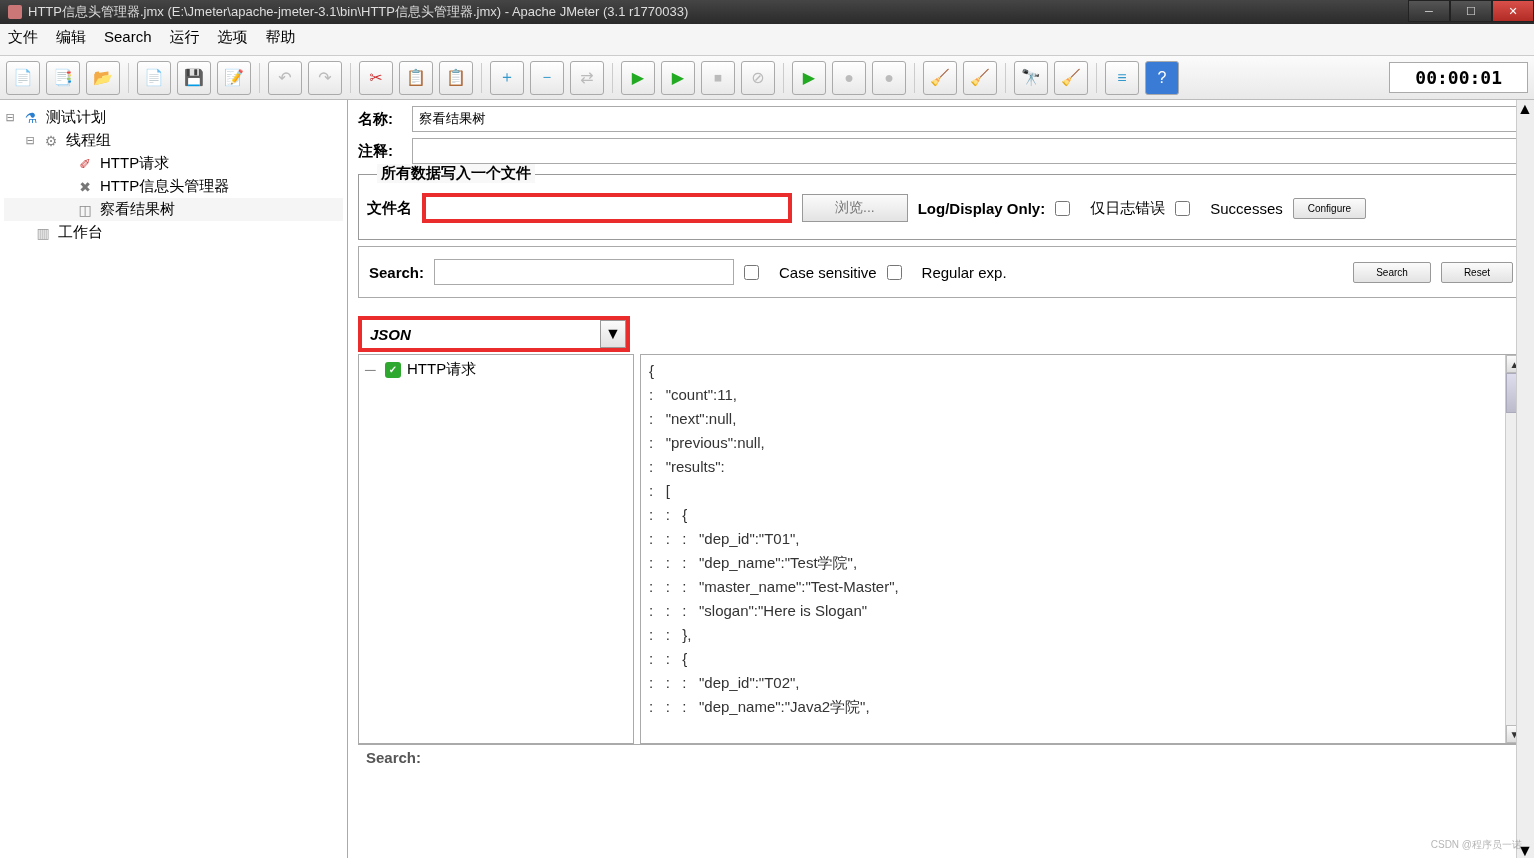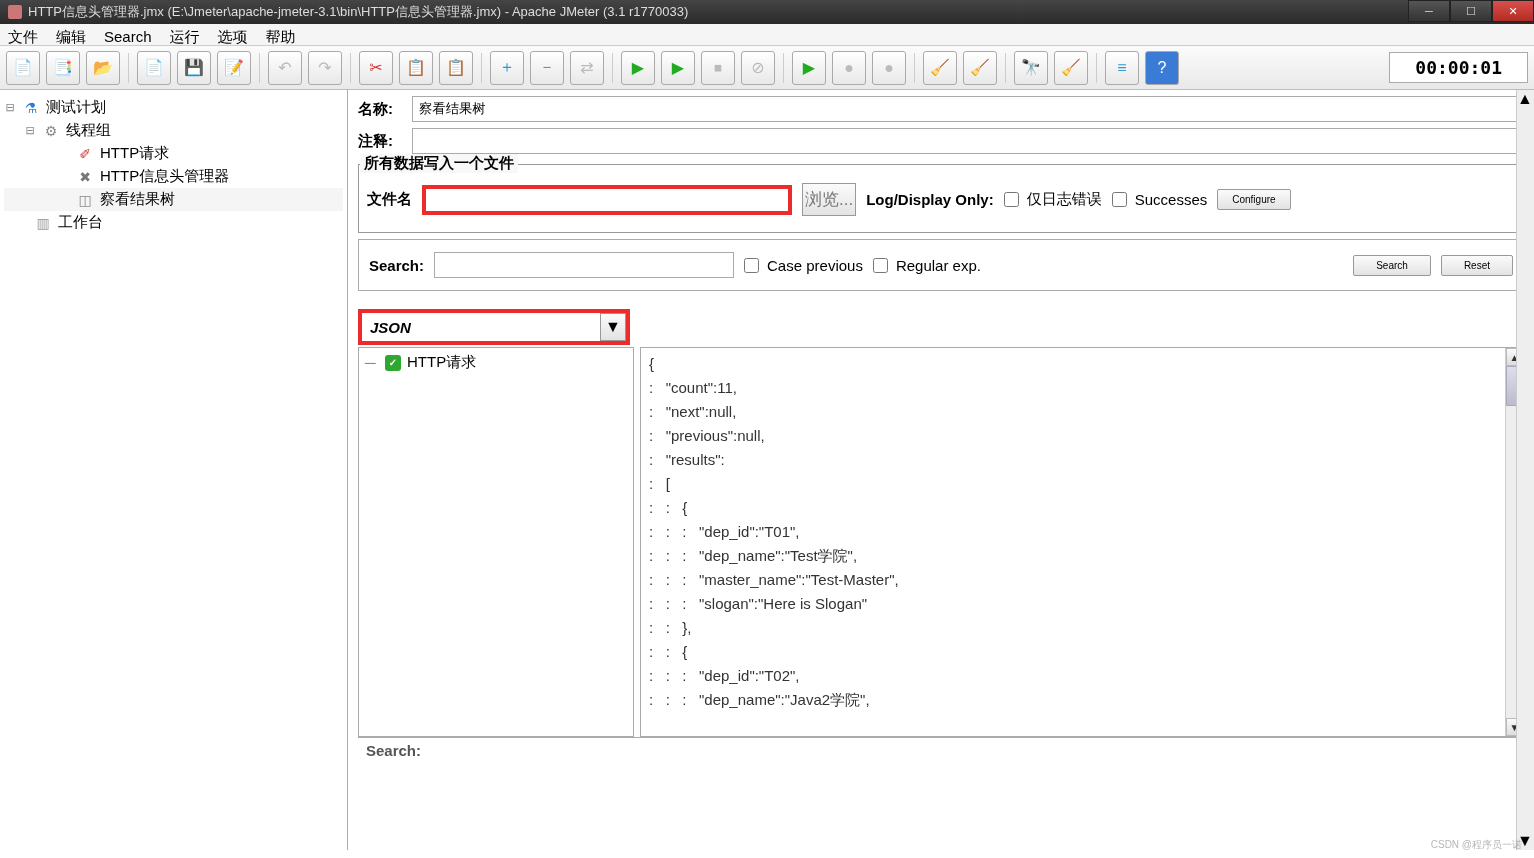--- a/index.html
+++ b/index.html
@@ -4,21 +4,21 @@
 <style>
 * { margin: 0; padding: 0; box-sizing: border-box; font-family: "Microsoft YaHei", Arial, sans-serif; }
 body { background: #fff; width: 1534px; height: 858px; overflow: hidden; }
 
 .titlebar { background: linear-gradient(#454545, #2a2a2a); color: #ddd; font-size: 13px; padding: 3px 8px; height: 24px; display: flex; align-items: center; position: relative; }
 .titlebar .feather { width: 14px; height: 14px; background: #c77; border-radius: 2px; margin-right: 6px; }
 .win-controls { position: absolute; right: 0; top: 0; display: flex; }
 .win-btn { width: 42px; height: 22px; background: linear-gradient(#555,#333); border: 1px solid #222; color: #ddd; display: flex; align-items: center; justify-content: center; font-size: 11px; }
 .win-btn.close { background: linear-gradient(#d9504a,#b32b25); color: #fff; }
 
-.menubar { background: #f5f5f5; border-bottom: 1px solid #ccc; padding: 4px 8px; height: 22px; display: flex; gap: 18px; font-size: 15px; }
+.menubar { background: #f5f5f5; border-bottom: 1px solid #ccc; padding: 4px 8px; height: 32px; display: flex; gap: 18px; font-size: 15px; }
 .menubar span { cursor: default; }
 
 .toolbar { background: linear-gradient(#fbfbfb,#e9e9e9); border-bottom: 1px solid #bbb; height: 44px; display: flex; align-items: center; padding: 0 6px; gap: 6px; }
 .tbtn { width: 34px; height: 34px; border: 1px solid #aaa; border-radius: 3px; background: linear-gradient(#fff,#e8e8e8); display: flex; align-items: center; justify-content: center; font-size: 16px; color: #444; cursor: pointer; }
 .tsep { width: 1px; height: 30px; background: #ccc; margin: 0 2px; }
 .timer { margin-left: auto; border: 1px solid #aaa; background: #fff; padding: 4px 25px; font-size: 18px; font-weight: bold; font-family: monospace; }
 
 .body-row { display: flex; height: 760px; }
 .tree-panel { width: 348px; border-right: 1px solid #aaa; padding: 6px 4px; font-size: 15px; overflow: hidden; }
 .tree-panel .tn { display: flex; align-items: center; gap: 6px; padding: 2px 0; white-space: nowrap; }
@@ -34,27 +34,27 @@
 .ic-tree { color: #888; }
 .ic-workbench { color: #999; }
 
 .main-panel { flex: 1; position: relative; padding: 0 6px 0 6px; overflow: hidden; }
 .hdr-partial { font-size: 17px; font-weight: bold; padding: 2px 6px; }
 .form-row { display: flex; align-items: center; margin: 6px 4px; font-size: 15px; }
 .form-row .lab { width: 54px; font-weight: bold; }
 .form-row .inp { flex: 1; border: 1px solid #aaa; height: 26px; padding: 2px 6px; background: #fff; }
 
 .file-section { border: 1px solid #999; margin: 10px 4px 6px; padding: 0 8px 16px; position: relative; }
-.file-section .legend { position: absolute; top: -11px; left: 1px; background: #f8f8f8; padding: 0 4px; font-size: 15px; font-weight: bold; }
+.file-section .legend { position: absolute; top: -11px; left: 18px; background: #f8f8f8; padding: 0 4px; font-size: 15px; font-weight: bold; }
 .file-row { display: flex; align-items: center; gap: 10px; margin-top: 18px; font-size: 15px; }
 .file-row .flab { font-weight: bold; }
 .file-input { width: 370px; height: 30px; border: 4px solid #eb2c2c; background: #fff; }
-.browse-btn { border: 1px solid #999; background: linear-gradient(#fbfbfb,#e3e3e3); padding: 4px 2px; color: #777; font-size: 17px; }
+.browse-btn { border: 1px solid #999; background: linear-gradient(#fbfbfb,#e3e3e3); padding: 4px 32px; color: #777; font-size: 14px; }
 .btn-gen { border: 1px solid #999; background: linear-gradient(#fbfbfb,#e3e3e3); padding: 4px 14px; font-size: 10px; cursor: pointer; border-radius: 2px; }
-.cb { display: inline-flex; align-items: center; gap: 8px; }
+.cb { display: inline-flex; align-items: center; gap: 20px; }
 .cb input { width: 15px; height: 15px; }
 
 .search-section { border: 1px solid #aaa; margin: 0 4px; padding: 12px 10px; display: flex; align-items: center; gap: 10px; font-size: 15px; }
 .search-section .slab { font-weight: bold; }
 .search-section .sinp { width: 300px; height: 26px; border: 1px solid #aaa; padding: 2px 6px; }
 
 .mid-row { display: flex; margin: 6px 4px 2px; gap: 8px; align-items: flex-start; }
 .json-combo { border: 4px solid #eb2c2c; display: flex; align-items: center; width: 272px; height: 36px; background: #fff; }
 .json-combo .txt { flex: 1; padding: 0 8px; font-size: 15px; font-weight: bold; font-style: italic; }
 .json-combo .arrow { width: 26px; height: 28px; border: 1px solid #999; background: linear-gradient(#fbfbfb,#e3e3e3); display: flex; align-items: center; justify-content: center; }
@@ -202,21 +202,21 @@
           </label>
         <button class="btn-gen">Configure</button>
       </div>
     </div>
 
     <div class="search-section">
       <span class="slab">Search:</span>
       <input class="sinp" style="">
       <label class="cb">
           <input type="checkbox" style="">
-          <span>Case previous</span>
+          <span>Case sensitive</span>
         </label>
       <label class="cb">
           <input type="checkbox" style="">
           <span>Regular exp.</span>
         </label>
       <div style="flex:1"></div>
       <button class="btn-gen" style="padding:4px 22px">Search</button>
       <button class="btn-gen" style="padding:4px 22px">Reset</button>
     </div>
 

